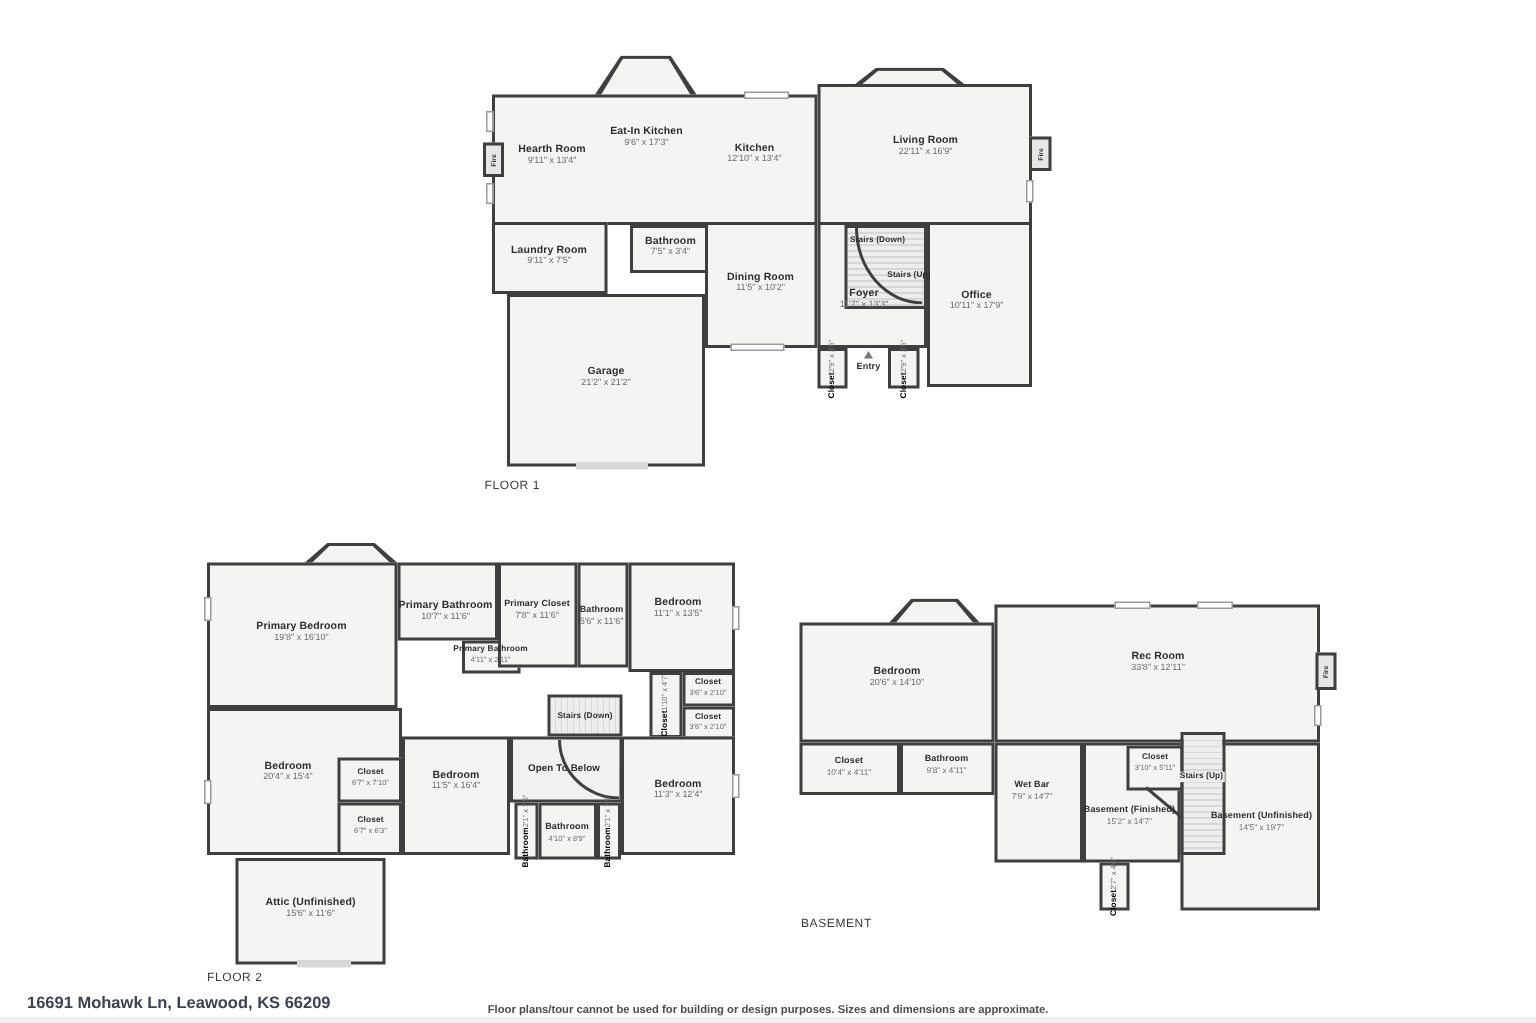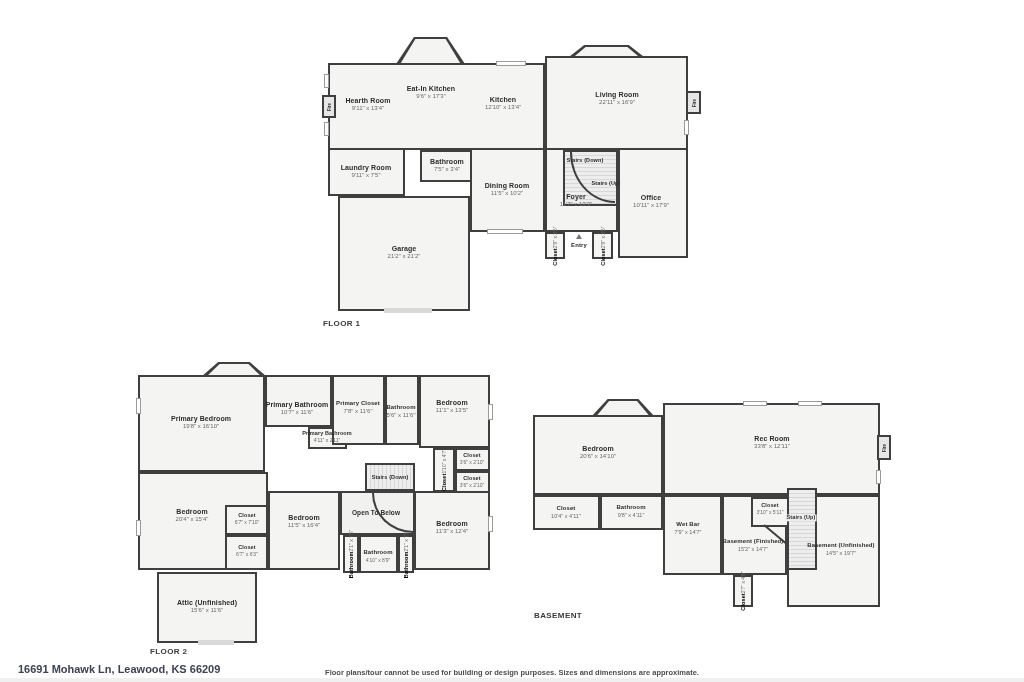--- a/index.html
+++ b/index.html
@@ -23,21 +23,21 @@
   .vlb .rn { font-size:5.5px; }
   .vlb .rd { font-size:5px; }
   .fire { position:absolute; background:#e6e6e6; border:2px solid #3f3f3f; z-index:4; }
   .fire span { position:absolute; left:50%; top:50%; transform:translate(-50%,-50%) rotate(180deg);
                writing-mode:vertical-rl; font-size:4.5px; font-weight:700; color:#333; }
   .win { position:absolute; background:#ffffff; border:1px solid #9a9a9a; z-index:3; }
   .door { position:absolute; background:#d9d9d9; z-index:3; }
   .bayo { position:absolute; background:#3f3f3f; clip-path:polygon(0 100%,26% 0,74% 0,100% 100%); }
   .bayi { position:absolute; left:3px; right:3px; top:2px; bottom:-2px; background:#f4f4f3;
           clip-path:polygon(0 100%,26% 0,74% 0,100% 100%); }
-  .ttl { position:absolute; font-size:8px; font-weight:700; color:#3a3a3a; letter-spacing:0.4px; z-index:6; }
+  .ttl { position:absolute; font-size:8px; font-weight:400; color:#3a3a3a; letter-spacing:0.4px; z-index:6; }
   .tri { position:absolute; width:0; height:0; border-left:3px solid transparent;
          border-right:3px solid transparent; border-bottom:5px solid #777; z-index:6; }
   .addr { position:absolute; left:18px; top:663px; font-size:11px; font-weight:700; color:#3c4250; z-index:7; }
   .disc { position:absolute; left:50%; top:668px; transform:translateX(-50%); font-size:7.5px;
           font-weight:600; color:#4c4c4c; z-index:7; }
   .bottombar { position:absolute; left:0; bottom:0; width:1024px; height:4px; background:#f0f0f0; }
 </style>
 </head>
 <body>
 
@@ -227,21 +227,21 @@
     </div>
   <div class="vlb" style="left:406px;top:554px;"><span class="rn">Bathroom</span><span class="rd">2'1" x 7'5"</span></div>
   <div class="lb" style="left:452px;top:527px;">
       <div class="rn">Bedroom</div>
       <div class="rd">11'3" x 12'4"</div>
     </div>
   <div class="lb" style="left:207px;top:606px;">
       <div class="rn">Attic (Unfinished)</div>
       <div class="rd">15'6" x 11'6"</div>
     </div>
-  <div class="ttl" style="left:150px;top:647px;">FLOOR 2</div>
+  <div class="ttl" style="left:138px;top:647px;">FLOOR 2</div>
 </div>
 
 <div class="plan">
   <div class="bayo" style="left:591px;top:399px;width:64px;height:18px;">
       <div class="bayi"></div>
     </div>
 
   <div class="rm" style="left:533px;top:415px;width:130px;height:80px;"></div>
   <div class="rm" style="left:663px;top:403px;width:217px;height:92px;"></div>
   <div class="rm" style="left:533px;top:495px;width:67px;height:35px;"></div>

